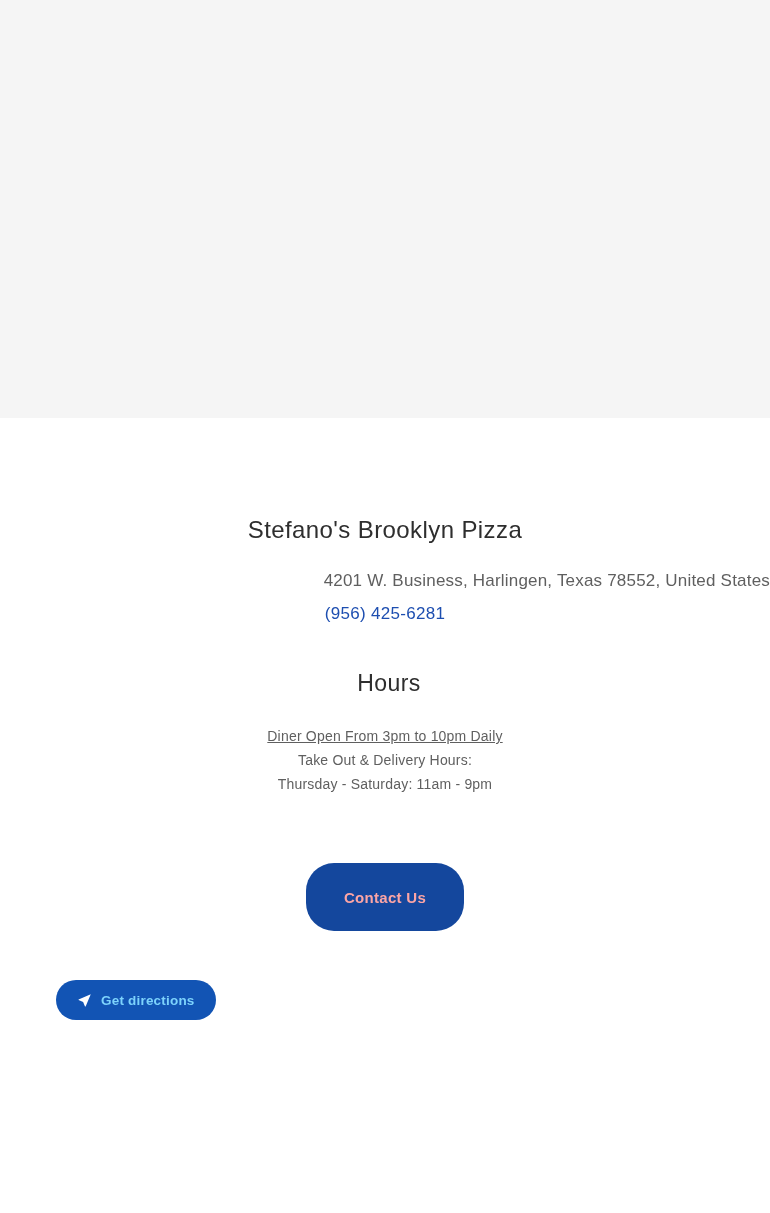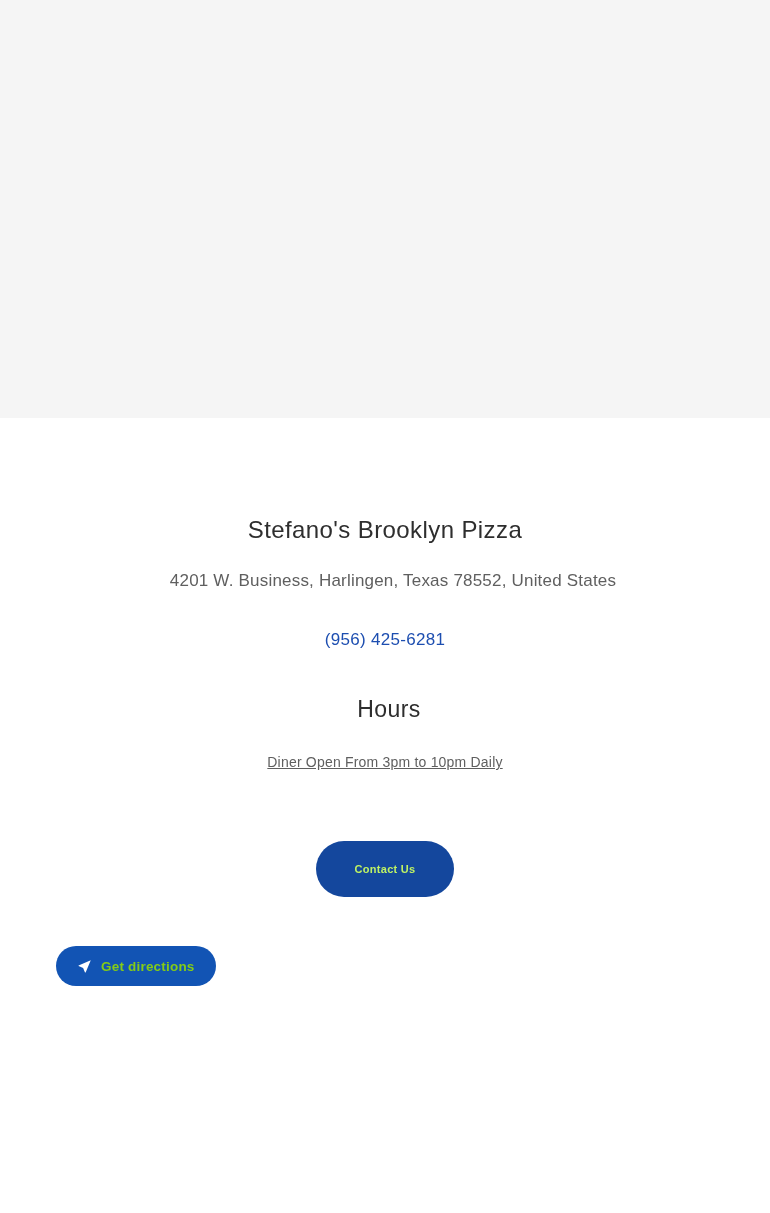--- a/index.html
+++ b/index.html
@@ -35,24 +35,25 @@
     font-size: 24px;
     font-weight: 500;
     letter-spacing: 0.4px;
     color: #2e2e2e;
   }
   .address {
     margin: 27px 0 0 16px;
     font-size: 17px;
     color: #5f5f5f;
     letter-spacing: 0.2px;
+    text-align: right;
   }
   .phone-link {
     display: inline-block;
-    margin-top: 39px;
+    margin-top: 13px;
     font-size: 17px;
     color: #1d4eb0;
     text-decoration: none;
     letter-spacing: 0.3px;
   }
   .hours-heading {
     margin: 46px 0 0 0;
     font-size: 23px;
     font-weight: 500;
     letter-spacing: 0.4px;
@@ -68,46 +69,46 @@
   }
   .hours-line.underline { text-decoration: underline; }
   .contact-wrap {
     margin-top: 67px;
     text-align: center;
   }
   .contact-button {
     display: inline-flex;
     align-items: center;
     justify-content: center;
-    height: 56px;
+    height: 68px;
     padding: 0 38px;
     border: none;
     border-radius: 28px;
     background: #14479d;
-    color: #bef264;
+    color: #fca5a5;
     font-family: "Liberation Sans", sans-serif;
-    font-size: 11px;
+    font-size: 15px;
     font-weight: 700;
     letter-spacing: 0.3px;
     cursor: pointer;
   }
   .directions-wrap {
     margin: 49px 0 0 56px;
     text-align: left;
   }
   .directions-button {
     display: inline-flex;
     align-items: center;
     gap: 9px;
     height: 40px;
     padding: 11px 21px;
     border: none;
     border-radius: 20px;
     background: #1254b4;
-    color: #84cc16;
+    color: #7dd3fc;
     font-family: "Liberation Sans", sans-serif;
     font-size: 13.5px;
     font-weight: 700;
     letter-spacing: 0.2px;
     cursor: pointer;
   }
   .send-icon-svg {
     width: 15px;
     height: 15px;
     display: block;
@@ -124,20 +125,22 @@
   <h3 class="business-name">Stefano's Brooklyn Pizza</h3>
 
   <p class="address">4201 W. Business, Harlingen, Texas 78552, United States</p>
 
   <a href="#" class="phone-link">(956) 425-6281</a>
 
   <h3 class="hours-heading">Hours</h3>
 
   <div class="hours-lines">
     <div class="hours-line underline">Diner Open From 3pm to 10pm Daily</div>
+    <div class="hours-line">Take Out &amp; Delivery Hours:</div>
+    <div class="hours-line">Thursday - Saturday: 11am - 9pm</div>
   </div>
 
   <div class="contact-wrap">
     <button class="contact-button">Contact Us</button>
   </div>
 
   <div class="directions-wrap">
     <button class="directions-button">
       <span>
         <svg class="send-icon-svg" viewBox="0 0 24 24" fill="#ffffff" xmlns="http://www.w3.org/2000/svg">

